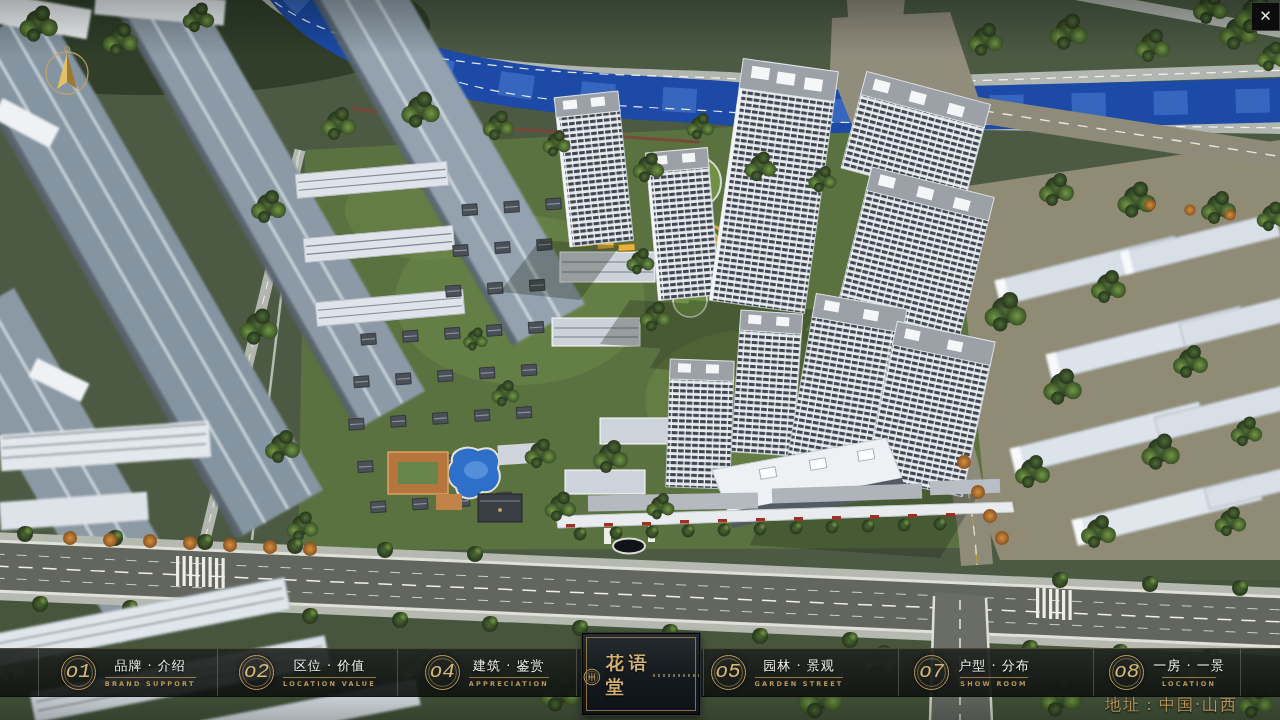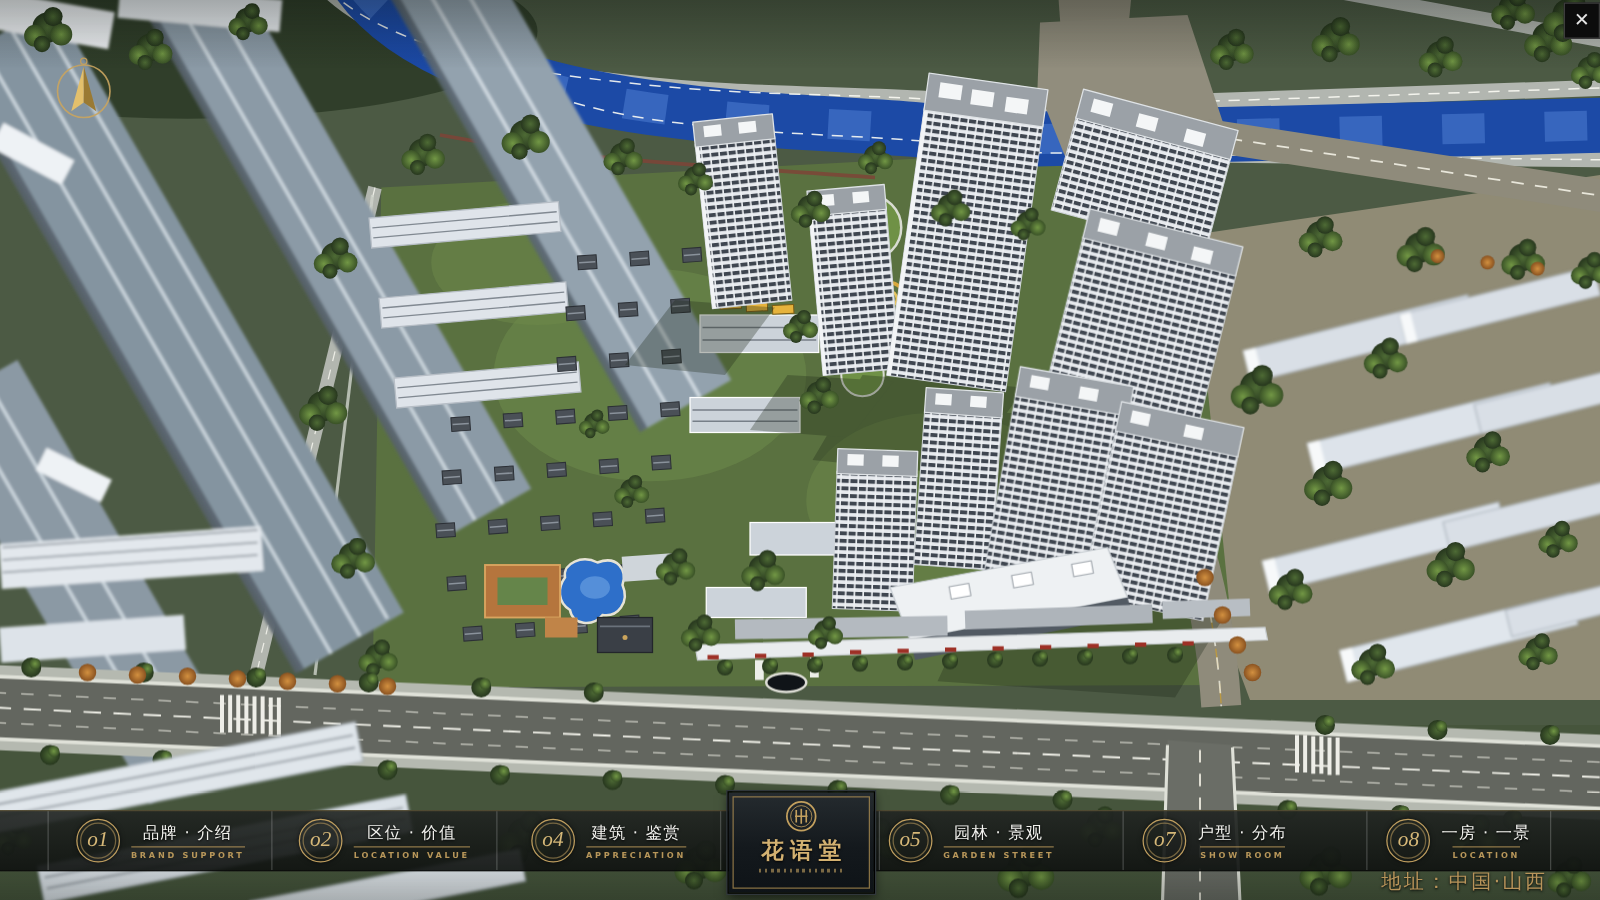--- a/index.html
+++ b/index.html
@@ -22,34 +22,34 @@
   .nav-group.left{left:38px;width:539px;}
   .nav-group.right{left:703px;width:538px;gap:48px;}
   .nav-item{flex:1;display:flex;align-items:center;justify-content:center;gap:9px;
     border-left:1px solid rgba(255,255,255,.20);cursor:pointer;}
   .nav-item:last-child{border-right:1px solid rgba(255,255,255,.20);}
   .badge{position:relative;width:33px;height:33px;border-radius:50%;
     border:1px solid #bf9e5f;display:flex;align-items:center;justify-content:center;
     box-shadow:0 0 4px rgba(0,0,0,.6);flex:0 0 auto;}
   .badge::after{content:"";position:absolute;inset:2px;border-radius:50%;
     border:1px solid rgba(191,158,95,.55);}
-  .badge .num{font-family:Liberation Serif, serif;font-style:italic;
-    font-size:17px;color:#d6b878;transform:translateY(-1px);}
+  .badge .num{font-family:Liberation Mono, monospace;font-style:italic;
+    font-size:21px;color:#d6b878;transform:translateY(-1px);}
   .txt{display:flex;flex-direction:column;align-items:center;}
   .zh{color:#f3f3ef;font-size:13px;font-weight:normal;letter-spacing:1px;
     white-space:nowrap;text-shadow:0 1px 2px #000;}
   .en{color:#b8975a;font-size:6.5px;font-weight:bold;letter-spacing:2.2px;
     white-space:nowrap;margin-top:2px;padding-top:2px;
     border-top:1px solid rgba(184,151,90,.75);}
 
   
   .logo-panel{position:absolute;left:582px;top:-16px;width:116px;height:80px;
     background:linear-gradient(180deg,#252b2f 0%,#14191d 55%,#0e1317 100%);
     border:1px solid #000;box-shadow:0 0 0 1px #30373b,0 3px 8px rgba(0,0,0,.55);
-    display:flex;flex-direction:column;align-items:center;cursor:pointer;}
+    display:flex;flex-direction:row;align-items:center;cursor:pointer;}
   .logo-panel::before{content:"";position:absolute;inset:3px;
     border:1px solid rgba(186,152,85,.7);pointer-events:none;}
   .seal{margin-top:6px;}
   .logo-title{font-family:"DejaVu Serif","Liberation Serif",serif;font-weight:bold;
     color:#d3b171;font-size:18px;letter-spacing:5px;padding-left:5px;margin-top:2px;
     text-shadow:0 1px 2px #000;}
   .logo-tagline{width:68px;height:3px;margin-top:3px;opacity:.65;
     background:repeating-linear-gradient(90deg,rgba(200,165,98,.9) 0 2px,transparent 2px 5px);}
 
   .address{position:absolute;right:42px;bottom:4px;z-index:21;

